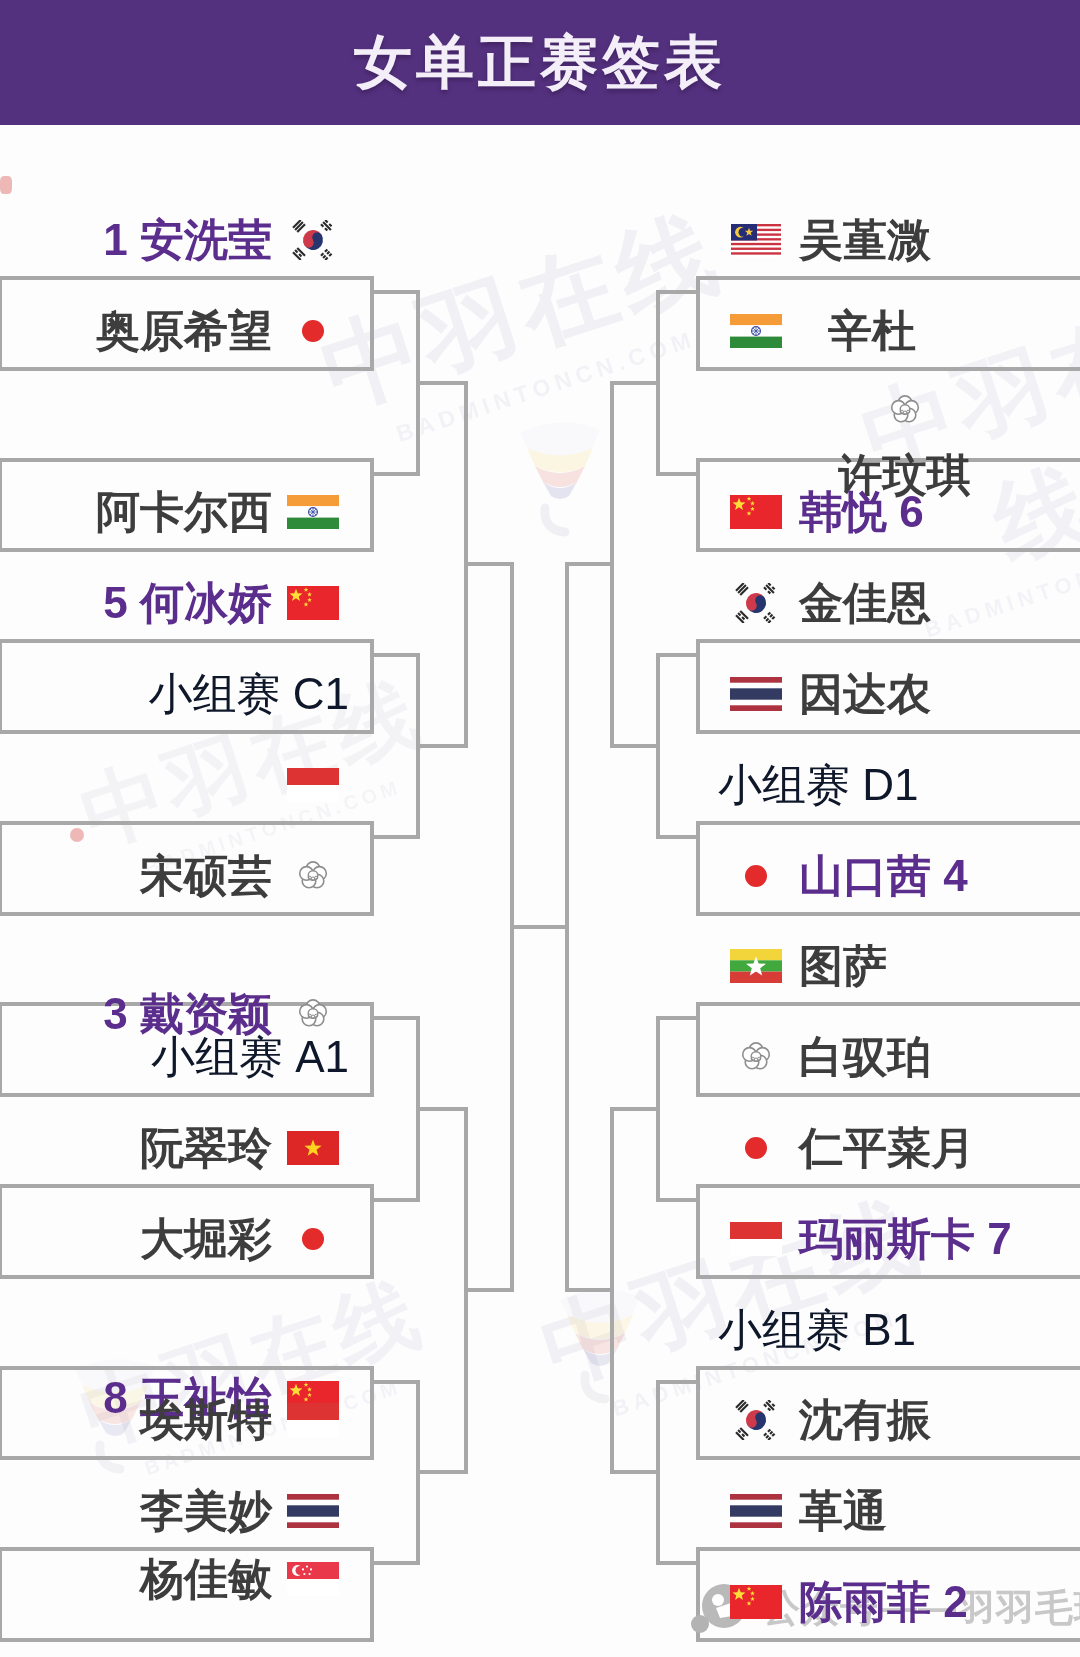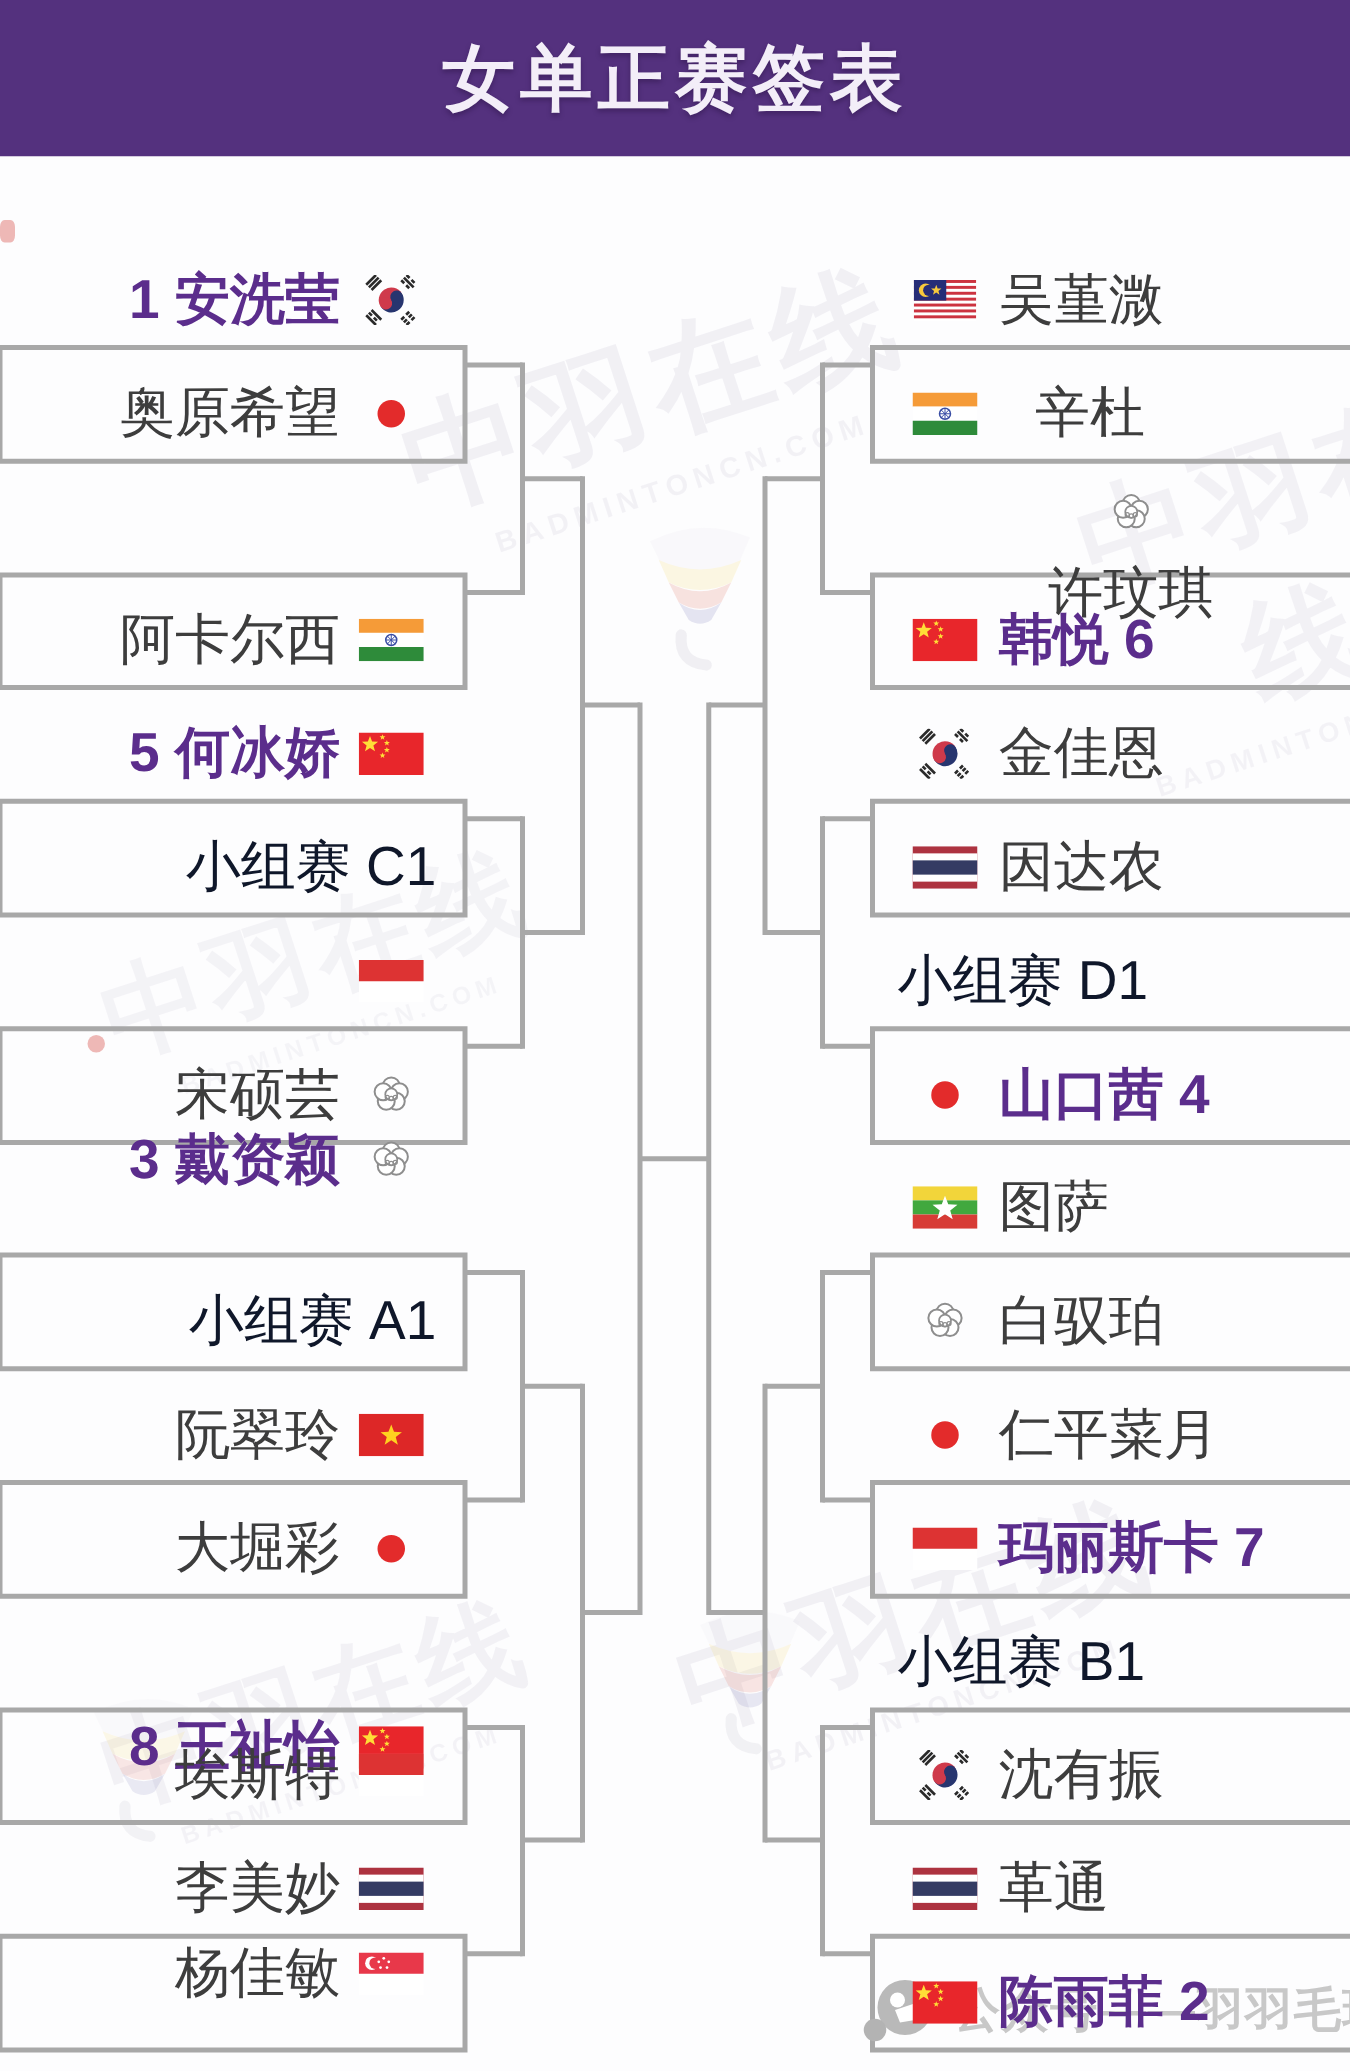--- a/index.html
+++ b/index.html
@@ -21,21 +21,21 @@
   
   .seg{position:absolute;background:#a8a8a8;}
   .mrect{position:absolute;border:4px solid #a8a8a8;box-sizing:border-box;background:transparent;}
   
   .row{position:absolute;height:78px;display:flex;align-items:center;white-space:nowrap;}
   .row-left{left:0;width:372px;justify-content:flex-end;padding-right:32px;gap:14px;box-sizing:border-box;}
   .row-right{left:698px;width:382px;justify-content:flex-start;padding-left:31px;gap:16px;box-sizing:border-box;}
   .row-left.ph{padding-right:23px;}
   .row-right.ph{padding-left:20px;}
   .txt{font-size:44px;line-height:1;}
-  .txt-name{color:#3d3d3d;font-weight:400;}
+  .txt-name{color:#3d3d3d;font-weight:700;}
   .txt-seed{color:#5b2d8c;font-weight:bold;}
   .txt-ph{color:#0f172a;font-weight:500;}
   .flagslot{width:54px;height:40px;display:flex;align-items:center;justify-content:center;flex:0 0 54px;}
   .flagslot svg{display:block;}
   
   .wm-cluster{position:absolute;transform:rotate(-18deg);text-align:center;pointer-events:none;}
   .wm-cjk{font-size:92px;font-weight:bold;color:#8d84a8;letter-spacing:6px;}
   .wm-lat{font-size:22px;font-weight:bold;color:#9a92b2;letter-spacing:5px;}
   .wm-shuttle{position:absolute;pointer-events:none;}
   .fleck{position:absolute;pointer-events:none;}
@@ -257,21 +257,21 @@
             <circle cx="10.5" cy="14.4" r="6.8" fill="#ffffff" stroke="#8e8e8e" stroke-width="1.6"></circle>
             <circle cx="17" cy="16.5" r="4.8" fill="#ffffff" stroke="#8e8e8e" stroke-width="1.4"></circle>
             <g fill="none" stroke="#8e8e8e" stroke-width="1">
               <circle cx="13.8" cy="18.8" r="1.6"></circle>
               <circle cx="17" cy="19.6" r="1.6"></circle>
               <circle cx="20.2" cy="18.8" r="1.6"></circle>
             </g>
           </svg>
         </span>
       </div>
-      <div class="row row-left" style="top: 889px;">
+      <div class="row row-left" style="top: 975px;">
         <span class="txt txt-seed">3 戴资颖</span>
         <span class="flagslot">
           <svg width="34" height="34" viewBox="0 0 34 34">
             <circle cx="17.0" cy="9.7" r="6.8" fill="#ffffff" stroke="#8e8e8e" stroke-width="1.6"></circle>
             <circle cx="23.5" cy="14.4" r="6.8" fill="#ffffff" stroke="#8e8e8e" stroke-width="1.6"></circle>
             <circle cx="21.0" cy="22.0" r="6.8" fill="#ffffff" stroke="#8e8e8e" stroke-width="1.6"></circle>
             <circle cx="13.0" cy="22.0" r="6.8" fill="#ffffff" stroke="#8e8e8e" stroke-width="1.6"></circle>
             <circle cx="10.5" cy="14.4" r="6.8" fill="#ffffff" stroke="#8e8e8e" stroke-width="1.6"></circle>
             <circle cx="17" cy="16.5" r="4.8" fill="#ffffff" stroke="#8e8e8e" stroke-width="1.4"></circle>
             <g fill="none" stroke="#8e8e8e" stroke-width="1">

